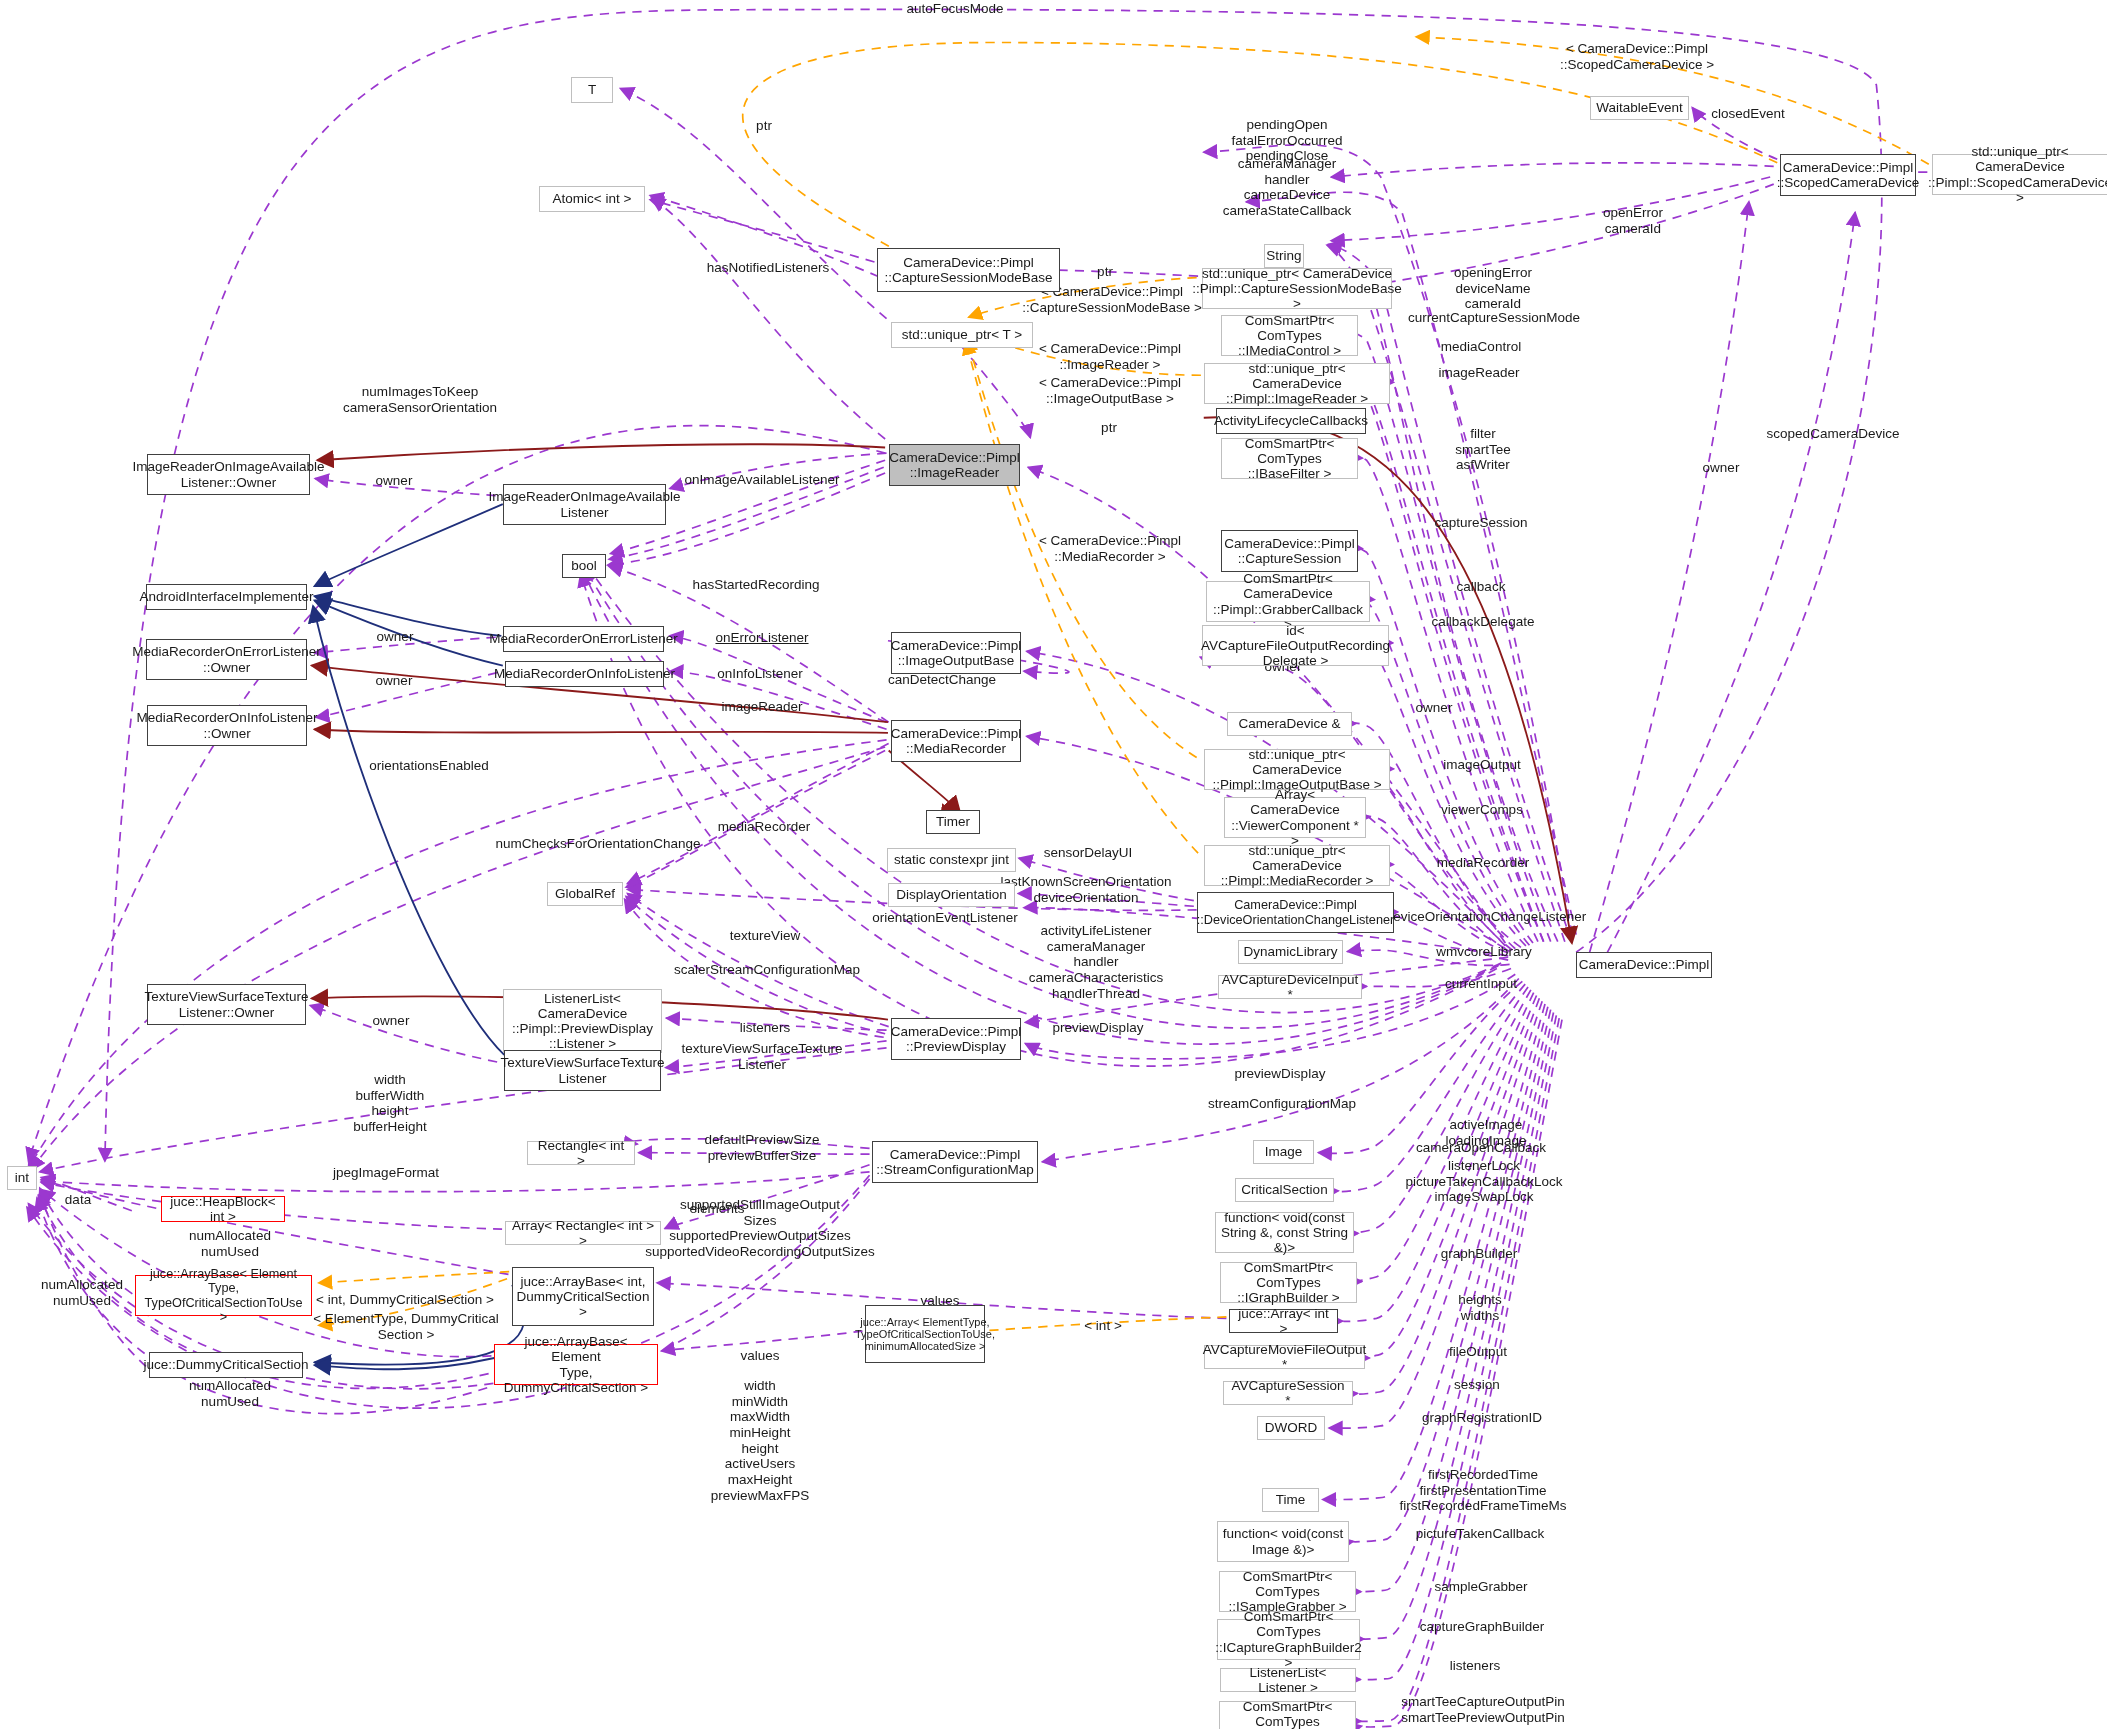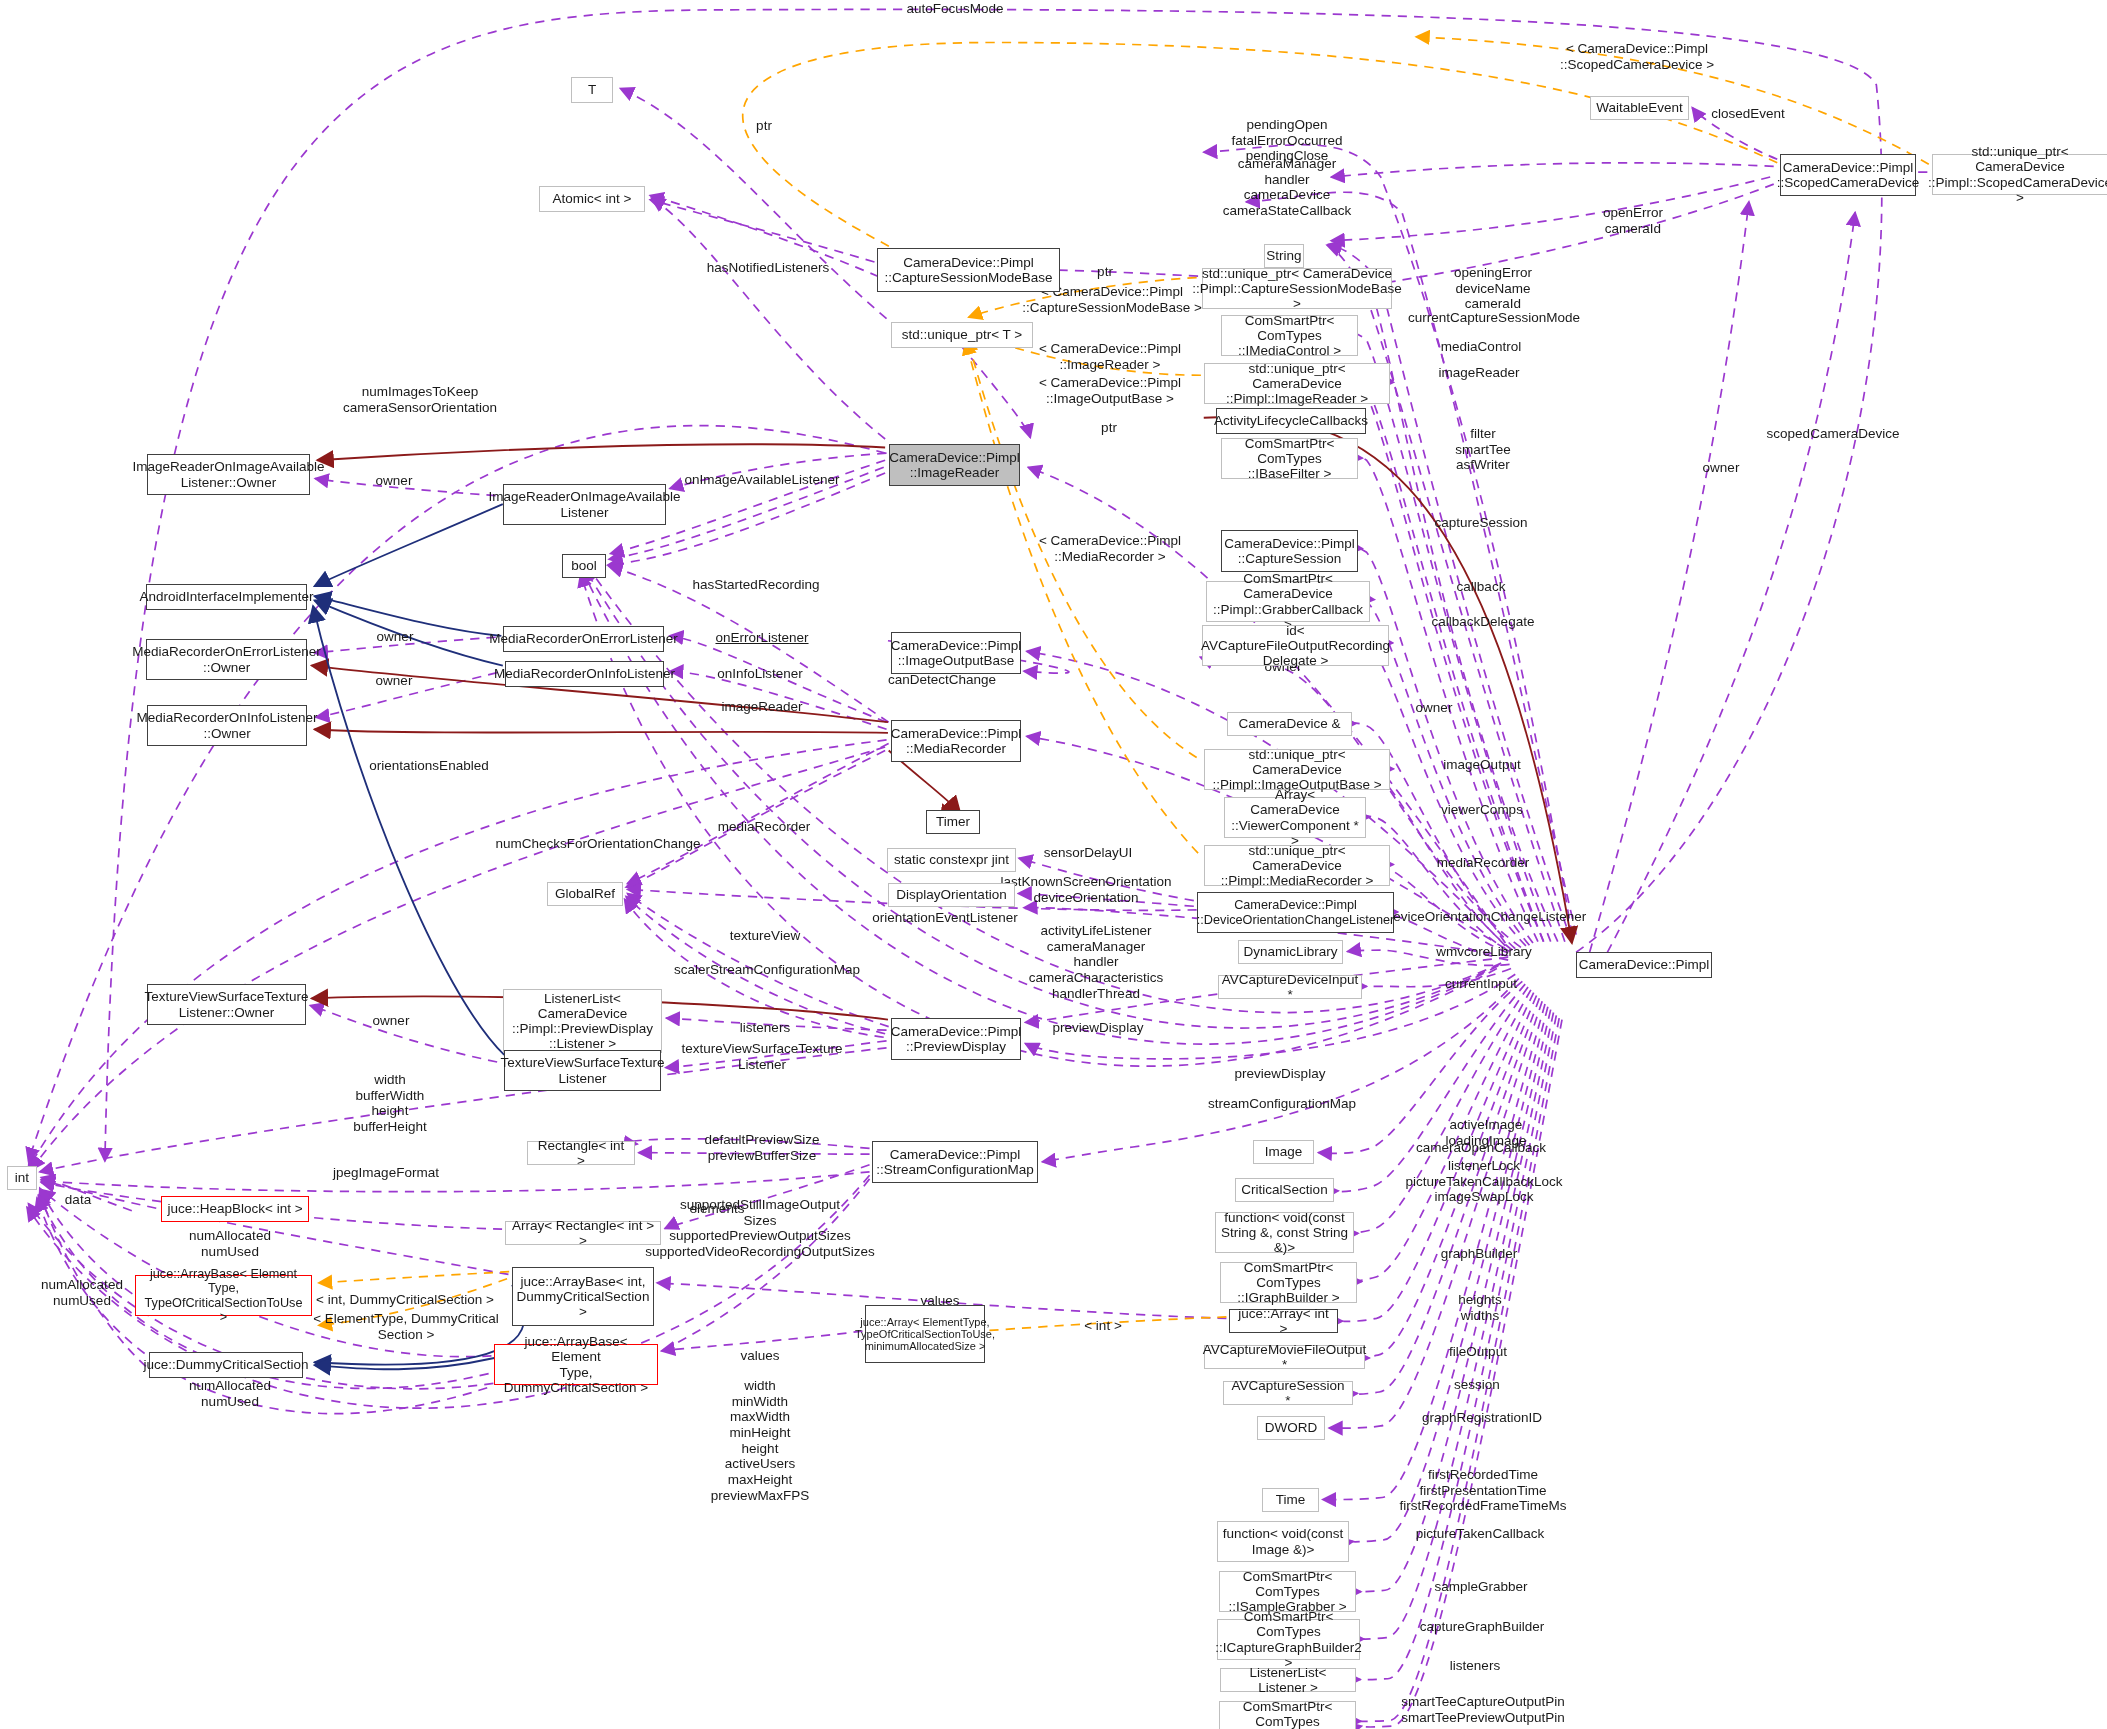--- a/index.html
+++ b/index.html
@@ -362,21 +362,21 @@
 ::Owner</div>
   <div class="node plain" style="left:547px;top:882px;width:76px;height:24px;">GlobalRef</div>
   <div class="node thick" style="left:147px;top:984px;width:159px;height:41px;">TextureViewSurfaceTexture
 Listener::Owner</div>
   <div class="node plain" style="left:503px;top:989px;width:159px;height:64px;">ListenerList&lt; CameraDevice
 ::Pimpl::PreviewDisplay
 ::Listener &gt;</div>
   <div class="node thick" style="left:504px;top:1050px;width:157px;height:41px;">TextureViewSurfaceTexture
 Listener</div>
   <div class="node plain" style="left:527px;top:1141px;width:108px;height:24px;">Rectangle&lt; int &gt;</div>
-  <div class="node red" style="left:161px;top:1196px;width:148px;height:25.5px;">juce::HeapBlock&lt; int &gt;</div>
+  <div class="node red" style="left:161px;top:1196px;width:124px;height:25.5px;">juce::HeapBlock&lt; int &gt;</div>
   <div class="node plain" style="left:505px;top:1221px;width:156px;height:24px;">Array&lt; Rectangle&lt; int &gt; &gt;</div>
   <div class="node thick" style="left:512px;top:1267px;width:142px;height:59px;">juce::ArrayBase&lt; int,
 DummyCriticalSection &gt;</div>
   <div class="node red" style="left:135px;top:1275px;width:177px;height:41px;font-size:12.7px;">juce::ArrayBase&lt; Element
 Type, TypeOfCriticalSectionToUse &gt;</div>
   <div class="node thick" style="left:865px;top:1305px;width:120px;height:58px;font-size:11px;">juce::Array&lt; ElementType,
 TypeOfCriticalSectionToUse,
 minimumAllocatedSize &gt;</div>
   <div class="node thick" style="left:149px;top:1352px;width:154px;height:25.5px;">juce::DummyCriticalSection</div>
   <div class="node red" style="left:494px;top:1344px;width:164px;height:41px;">juce::ArrayBase&lt; Element

